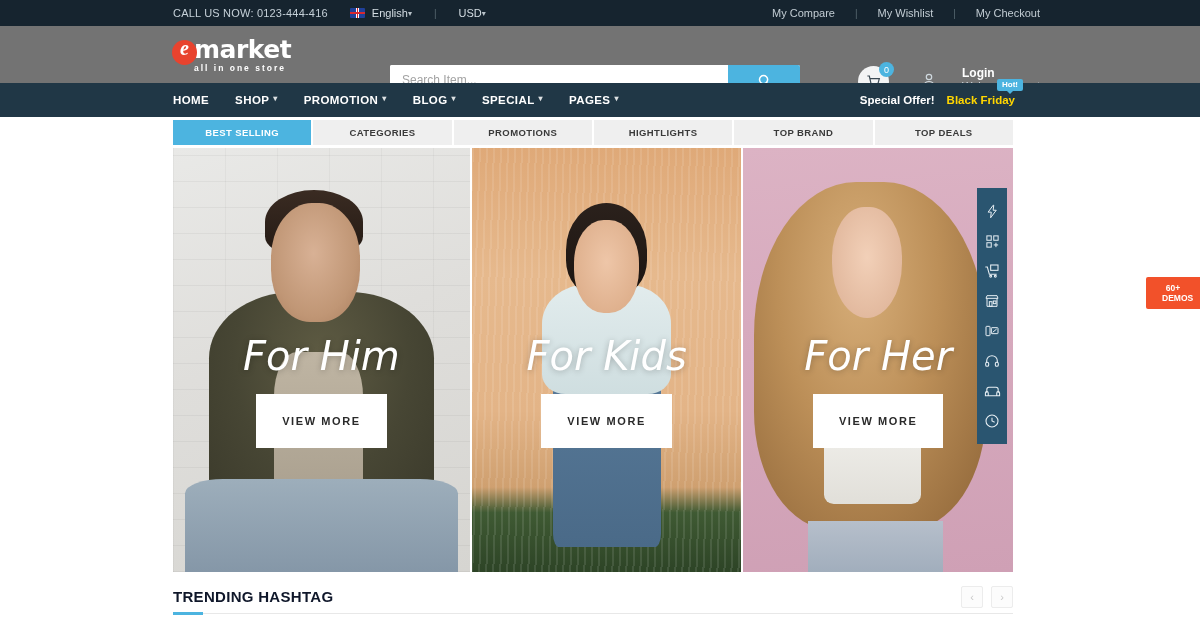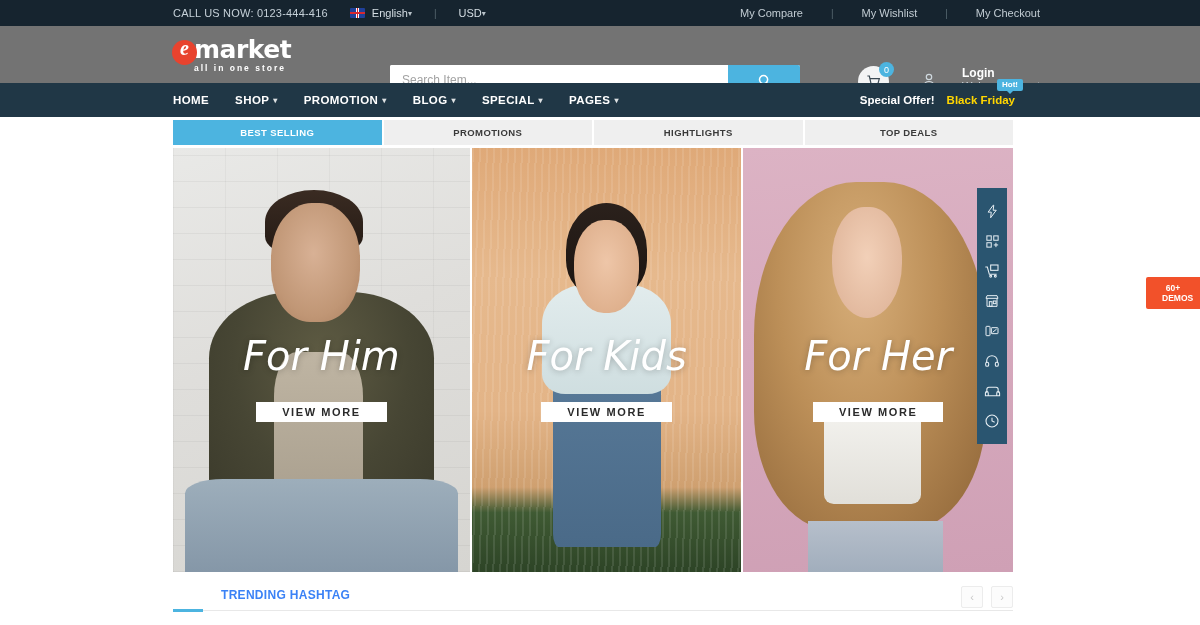--- a/index.html
+++ b/index.html
@@ -34,21 +34,21 @@
   .flag::after {
     content: ""; position: absolute; left: 0; top: 0; width: 100%; height: 100%;
     background:
       linear-gradient(to bottom, transparent 44%, #d8282f 44%, #d8282f 56%, transparent 56%),
       linear-gradient(to right, transparent 44%, #d8282f 44%, #d8282f 56%, transparent 56%);
   }
   .sel { color: #d5dee4; font-size: 11px; cursor: pointer; display:flex; align-items:center; }
   .caret { font-size: 8px; opacity: .85; }
   .divider-pipe { color: #56666f; font-size: 10px; }
   .topbar-right {
-    position: absolute; right: 160px; display: flex; align-items: flex-end; gap: 28px;
+    position: absolute; right: 160px; display: flex; align-items: flex-end; gap: 20px;
   }
   .topbar-right a { color: #c2ccd3; font-size: 11px; text-decoration: none; }
 
   
   .header {
     height: 57px; background: #737373;
     display: flex; align-items: center; position: relative;
   }
   .logo-wrap { margin-left: 172px; display: flex; align-items: flex-start; }
   .logo-e {
@@ -107,21 +107,21 @@
   .user-welcome { color: #d0d8de; font-size: 11px; }
 
   
   .nav {
     height: 34px; background: #203746; display: flex; align-items: center;
     position: relative;
   }
   .nav-items { margin-left: 173px; display: flex; align-items: center; gap: 26px; }
   .nav-item {
     color: #ffffff; font-size: 11.5px; font-weight: bold; letter-spacing: .4px;
-    cursor: pointer; display: flex; align-items: center; gap: 4px;
+    cursor: pointer; display: flex; align-items: flex-start; gap: 4px;
     text-transform: uppercase;
   }
   .nav-right {
     position: absolute; right: 185px; display: flex; align-items: center; gap: 12px;
   }
   .special-offer { color: #fff; font-size: 11.5px; font-weight: bold; }
   .black-friday { color: #ffd600; font-size: 11.5px; font-weight: bold; position: relative; }
   .hot-badge {
     position: absolute; top: -15px; right: -8px;
     background: #4cb4e0; color: #fff; font-size: 8px; font-weight: bold;
@@ -247,24 +247,24 @@
     position: absolute; left: 0; right: 0; top: 186px;
     text-align: center; z-index: 3;
   }
   .banner-title {
     color: #ffffff; font-size: 40px; line-height: 44px;
     font-family: "DejaVu Sans", sans-serif;
     font-style: italic; font-weight: 400;
     text-shadow: 0 1px 6px rgba(0,0,0,.25);
   }
   .view-more {
-    display: inline-block; margin-top: 24px;
+    display: inline-block; margin-top: 16px;
     background: #ffffff; color: #2a2a2a;
     font-size: 11px; font-weight: bold; letter-spacing: 1.6px;
-    padding: 4px 26px; cursor: pointer;
+    padding: 21px 26px; cursor: pointer;
   }
 
   
   .icon-rail {
     position: absolute; right: 6px; top: 40px;
     width: 30px; background: #2a5570;
     display: flex; flex-direction: column; align-items: center;
     padding: 8px 0; gap: 0px; z-index: 5;
   }
   .rail-icon {
@@ -278,21 +278,21 @@
     width: 54px; background: #f2512a; color: #fff;
     font-size: 8.5px; font-weight: bold; text-align: center;
     padding: 6px 16px; line-height: 10px; cursor: pointer; border-radius: 2px 0 0 2px;
   }
 
   
   .trending {
     position: absolute; top: 588px; left: 173px; width: 840px;
   }
   .trending-title {
-    font-size: 12px; font-weight: bold; color: #3b82f6; letter-spacing: .3px; margin-left: 48px;
+    font-size: 15px; font-weight: bold; color: #0f172a; letter-spacing: .3px;
   }
   .trending-rule {
     margin-top: 8px; height: 1px; background: #e8e8e8; position: relative;
   }
   .trending-rule::after {
     content:""; position:absolute; left:0; top:-1px; width: 30px; height: 3px;
     background: #4cb4e0;
   }
   .carousel-nav {
     position: absolute; right: 0; top: -2px; display: flex; gap: 8px;
@@ -403,22 +403,24 @@
     <span class="special-offer">Special Offer!</span>
     <span class="black-friday">
       <span>Black Friday</span>
       <span class="hot-badge">Hot!</span>
     </span>
   </div>
 </div>
 
 <div class="tabs">
   <div class="tab active">BEST SELLING</div>
+  <div class="tab">CATEGORIES</div>
   <div class="tab">PROMOTIONS</div>
   <div class="tab">HIGHTLIGHTS</div>
+  <div class="tab">TOP BRAND</div>
   <div class="tab">TOP DEALS</div>
 </div>
 
 <div class="banners">
 
   <div class="banner b1">
     <div class="bg-him">
       <div class="him-jacket"></div>
       <div class="him-shirt"></div>
       <div class="him-jeans"></div>

